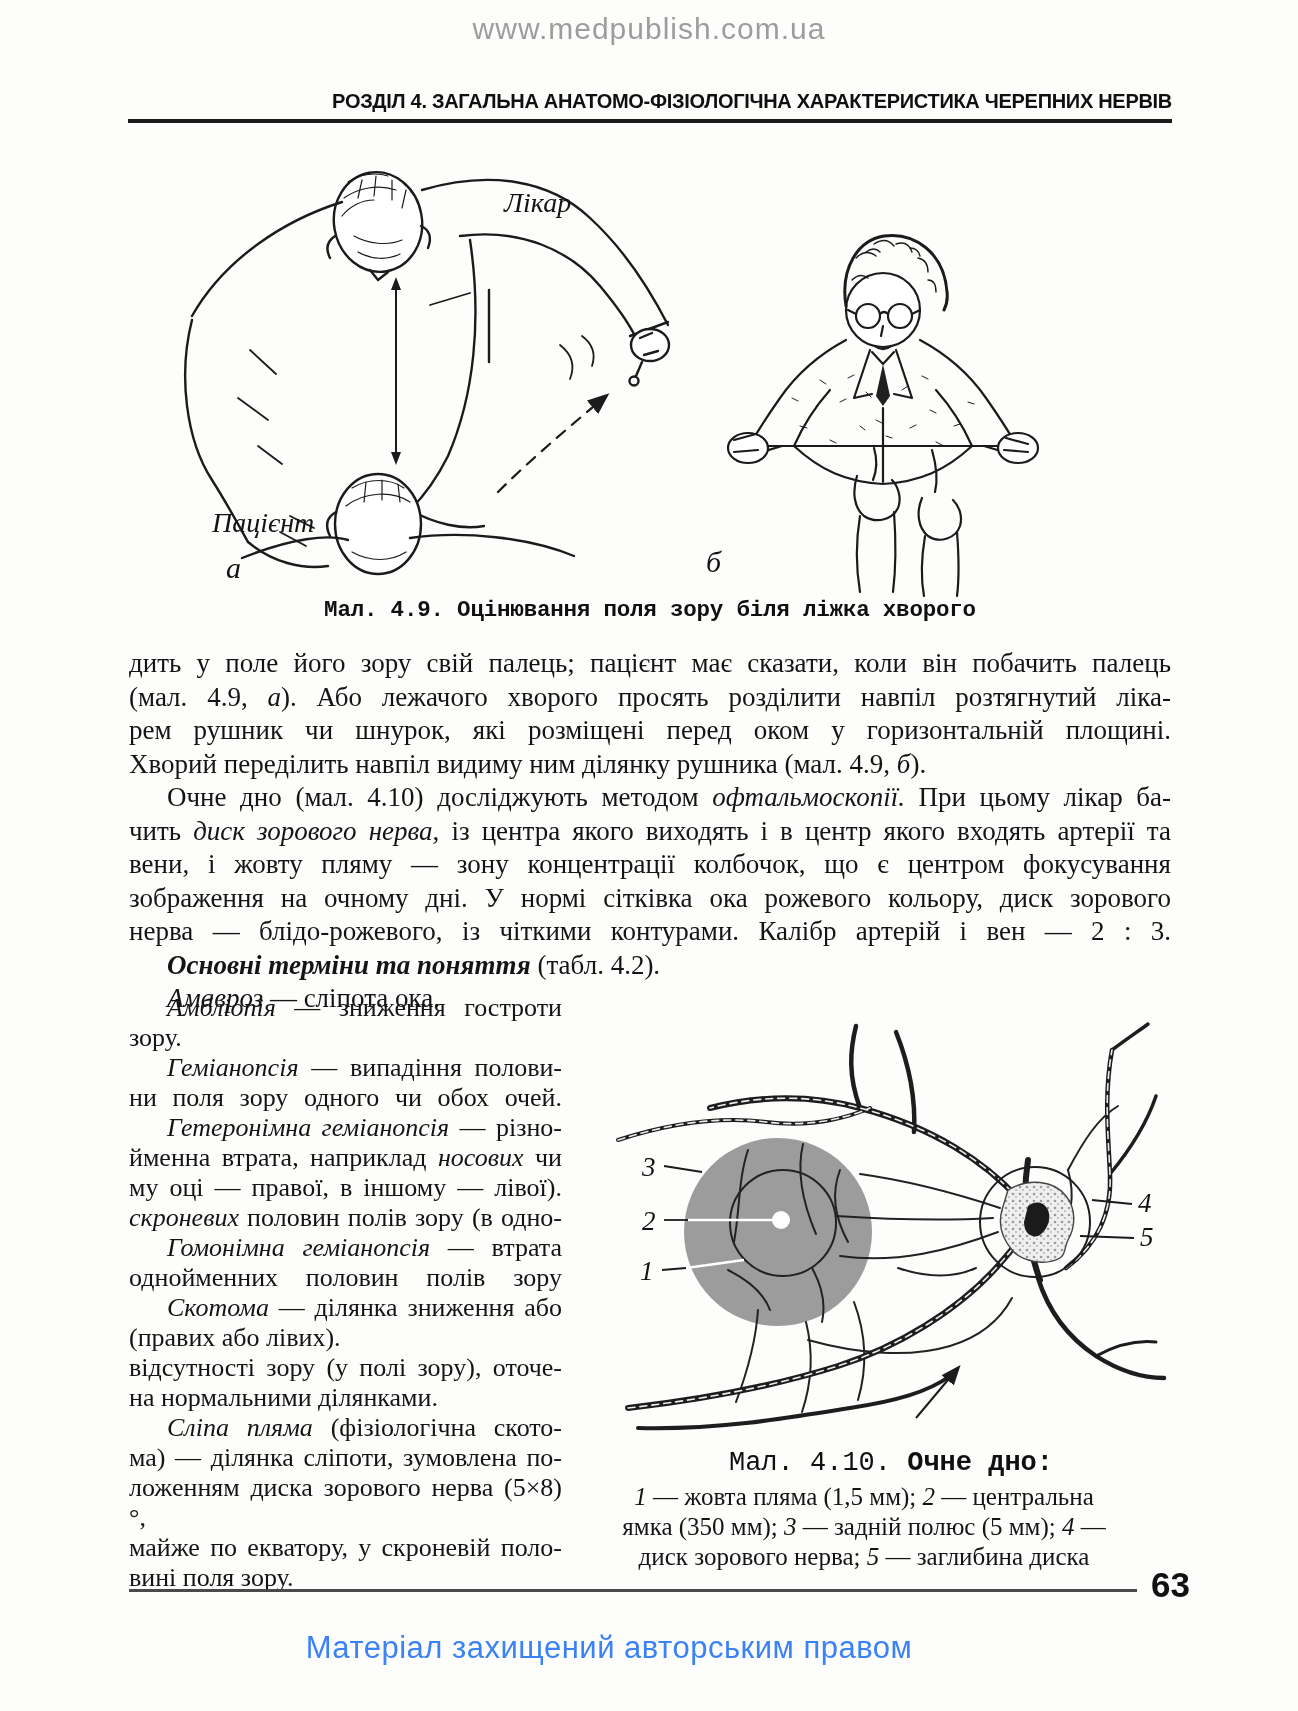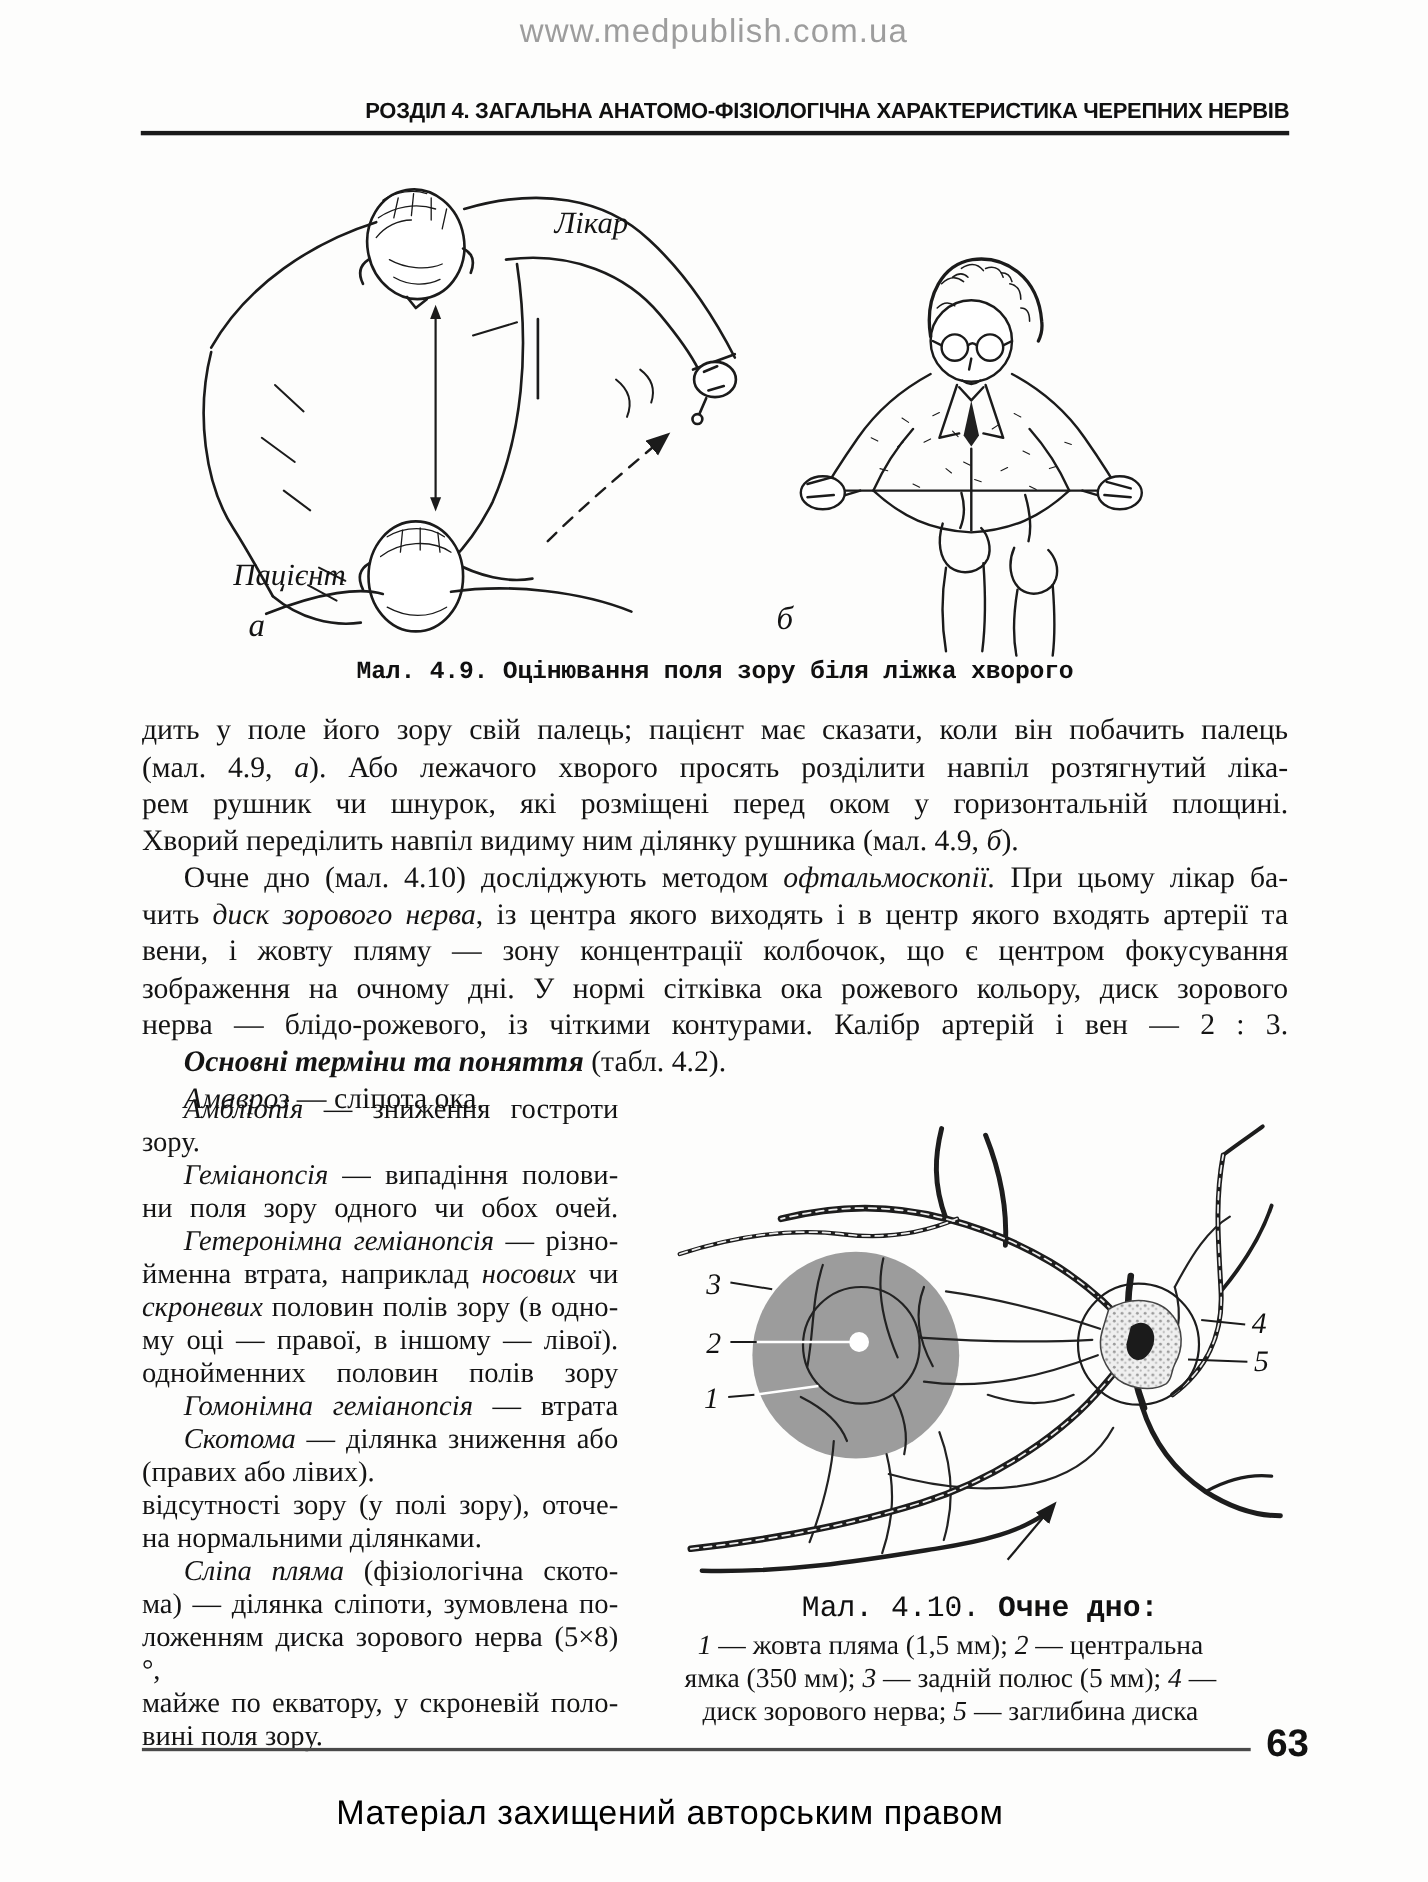--- a/index.html
+++ b/index.html
@@ -14,21 +14,21 @@
   .bd{font-weight:bold;}
   
   .watermark{
     top:12px;left:0;width:1298px;text-align:center;
     font-family:"Liberation Sans","DejaVu Sans",sans-serif;
     font-size:30px;color:#9d9d9d;letter-spacing:1px;
   }
   .copyright{
     top:1630px;left:0;width:1218px;text-align:center;
     font-family:"Liberation Sans","DejaVu Sans",sans-serif;
-    font-size:31px;color:#000000;letter-spacing:0.5px;
+    font-size:31px;color:#3b82f6;letter-spacing:0.5px;
   }
   
   .chapter-header{
     top:90px;left:129px;width:1043px;text-align:right;
     font-family:"Liberation Sans","DejaVu Sans",sans-serif;
     font-weight:bold;font-size:20px;letter-spacing:-0.3px;color:#101010;
   }
   .header-rule{top:119px;left:128px;width:1044px;height:4px;background:#1a1a1a;}
   
   .cap49{
@@ -221,24 +221,24 @@
   <div class="tl ind last"><span class="it">Амавроз</span><span> — сліпота ока.</span></div>
 </div>
 
 <div class="abs coltext">
   <div class="tl ind"><span class="it">Амбліопія</span><span> — зниження гостроти</span></div>
   <div class="tl last"><span>зору.</span></div>
   <div class="tl ind"><span class="it">Геміанопсія</span><span> — випадіння полови-</span></div>
   <div class="tl"><span>ни поля зору одного чи обох очей.</span></div>
   <div class="tl ind"><span class="it">Гетеронімна геміанопсія</span><span> — різно-</span></div>
   <div class="tl"><span>йменна втрата, наприклад </span><span class="it">носових</span><span> чи</span></div>
+  <div class="tl"><span>му оці — правої, в іншому — лівої).</span></div>
   <div class="tl"><span class="it">скроневих</span><span> половин полів зору (в одно-</span></div>
-  <div class="tl"><span>му оці — правої, в іншому — лівої).</span></div>
+  <div class="tl ind"><span class="it">Гомонімна геміанопсія</span><span> — втрата</span></div>
   <div class="tl"><span>однойменних половин полів зору</span></div>
-  <div class="tl ind"><span class="it">Гомонімна геміанопсія</span><span> — втрата</span></div>
   <div class="tl ind"><span class="it">Скотома</span><span> — ділянка зниження або</span></div>
   <div class="tl last"><span>(правих або лівих).</span></div>
   <div class="tl"><span>відсутності зору (у полі зору), оточе-</span></div>
   <div class="tl last"><span>на нормальними ділянками.</span></div>
   <div class="tl ind"><span class="it">Сліпа пляма</span><span> (фізіологічна ското-</span></div>
   <div class="tl"><span>ма) — ділянка сліпоти, зумовлена по-</span></div>
   <div class="tl"><span>ложенням диска зорового нерва (5×8)°,</span></div>
   <div class="tl"><span>майже по екватору, у скроневій поло-</span></div>
   <div class="tl last"><span>вині поля зору.</span></div>
 </div>

